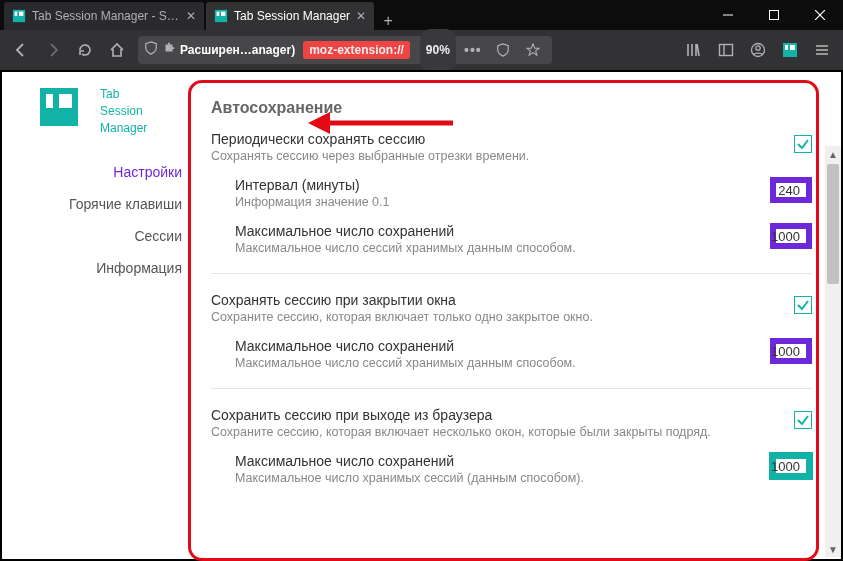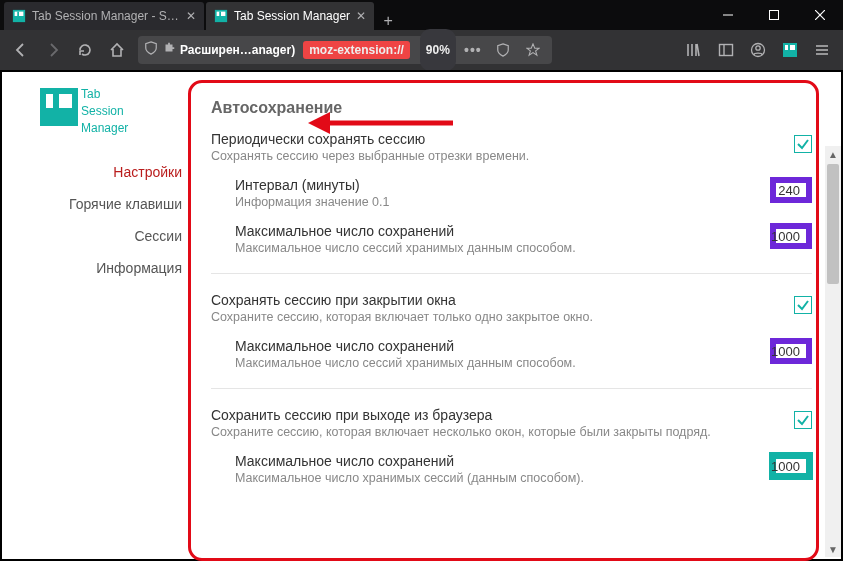--- a/index.html
+++ b/index.html
@@ -115,38 +115,38 @@
     position:absolute;
     left: 24px; top: 0; right: 24px; bottom: 0;
     display:flex;
   }
   .sidebar {
     width: 160px;
     padding-top: 16px;
     flex-shrink:0;
   }
   .app-header {
-    display:flex; gap:1px; align-items:flex-start;
+    display:flex; gap:20px; align-items:flex-start;
     margin-bottom: 20px;
     padding-left: 14px;
   }
   .app-icon {
     width:42px; height:42px;
   }
   .app-title {
     color:#12b2a6;
     font-size:12px;
     line-height:1.4;
   }
   .nav { text-align:right; padding-right: 2px;}
   .nav-item {
     color:#555; font-size:14px;
     padding: 8px 0;
   }
-  .nav-item.active { color:#b91c1c; }
+  .nav-item.active { color:#6d28d9; }
   .main {
     flex:1;
     position:relative;
   }
   .panel {
     position:absolute;
     left: 4px; top: 10px; right: 0; bottom: 0;
     border: 3px solid #e20a17;
     border-radius: 14px;
     padding: 16px 4px 0 20px;

